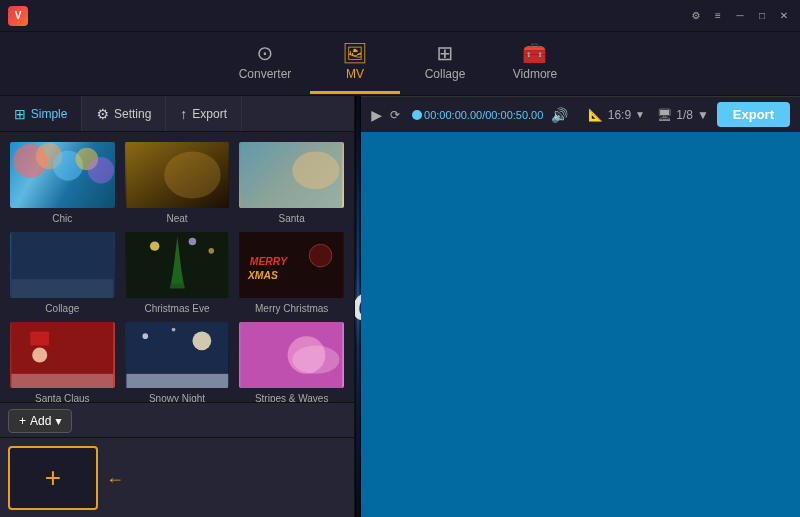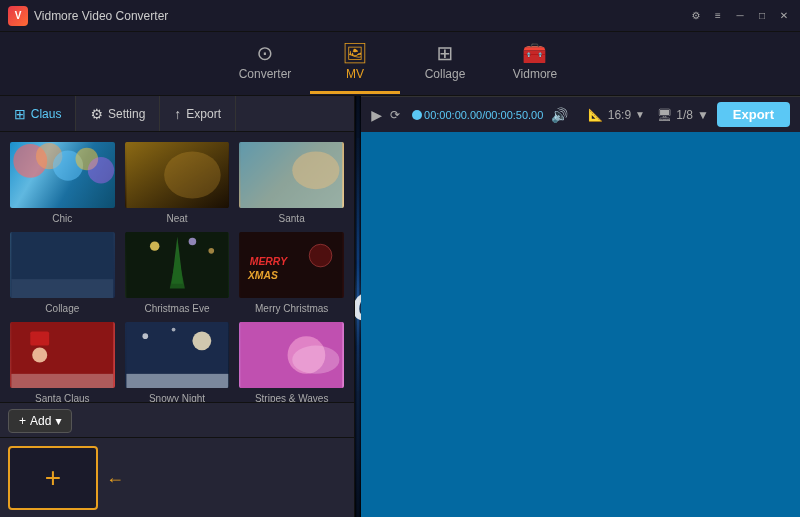--- a/index.html
+++ b/index.html
@@ -369,21 +369,20 @@
     }
   </style>
 </head>
 <body>
 
 <div class="title-bar">
   <div class="title-bar-left">
     <div class="app-logo">
       <span>V</span>
     </div>
-    <span class="title-bar-text">Vidmore Video Converter</span>
   </div>
   <div class="title-bar-controls">
     <div class="title-btn">⚙</div>
     <div class="title-btn">≡</div>
     <div class="title-btn">─</div>
     <div class="title-btn">□</div>
     <div class="title-btn close">✕</div>
   </div>
 </div>
 
@@ -407,21 +406,21 @@
 </div>
 
 <div class="content">
 
   <div class="left-panel">
     <div class="left-panel-content">
 
       <div class="sub-tabs">
         <div class="sub-tab active">
           <span class="sub-tab-icon">⊞</span>
-          <span>Claus</span>
+          <span>Simple</span>
         </div>
         <div class="sub-tab">
           <span class="sub-tab-icon">⚙</span>
           <span>Setting</span>
         </div>
         <div class="sub-tab">
           <span class="sub-tab-icon">↑</span>
           <span>Export</span>
         </div>
       </div>

